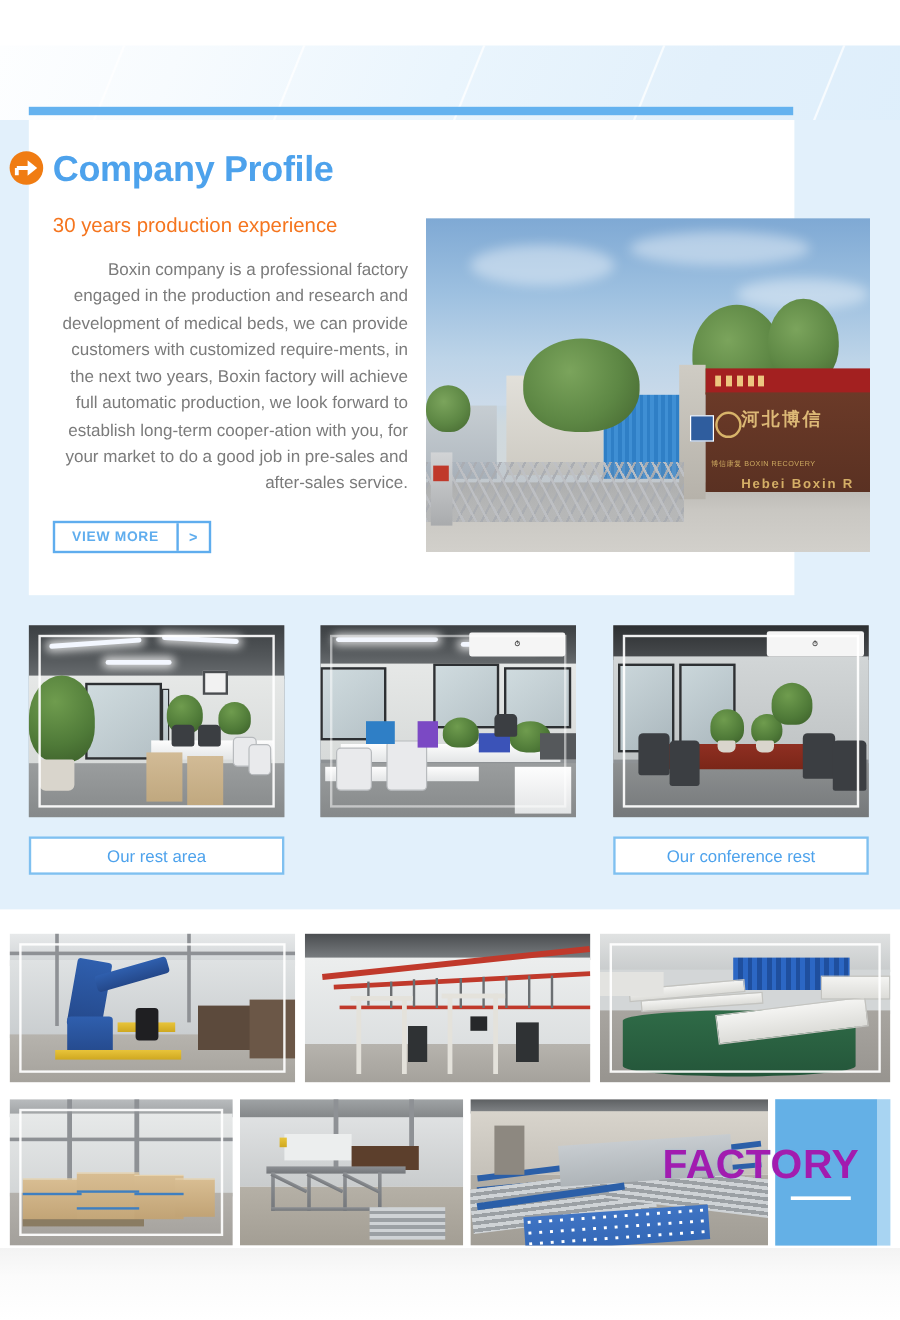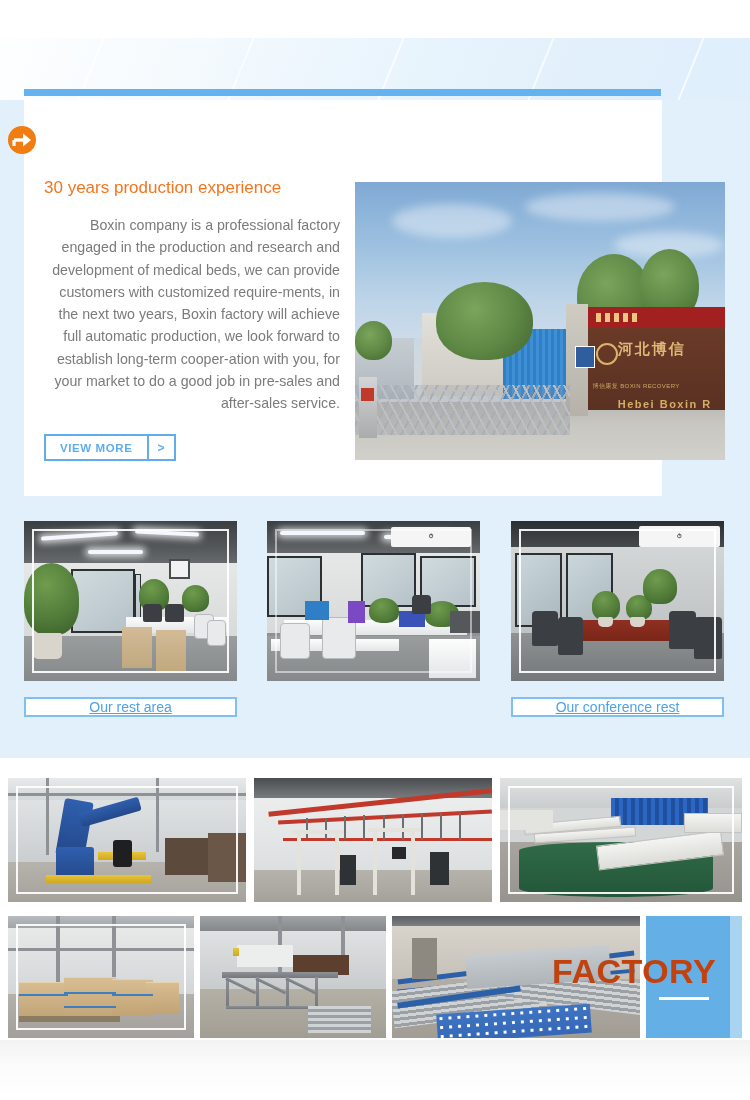--- a/index.html
+++ b/index.html
@@ -195,24 +195,24 @@
     position: absolute; top: 0; width: 213px;
   }
   .office-card.c1 { left: 0px; }
   .office-card.c2 { left: 243px; }
   .office-card.c3 { left: 487px; }
   .office-photo {
     width: 100%; height: 160px; overflow: hidden; position: relative;
     background: #8e9295;
   }
   .office-caption {
-    margin-top: 16px; height: 20px;
+    margin-top: 16px; height: 32px;
     border: 2px solid #7fc0f0; background: #ffffff;
     display: flex; align-items: center; justify-content: center;
-    font-size: 14px; color: #4da2ec; text-decoration: underline;
+    font-size: 14px; color: #4da2ec;
   }
 
   
   .of-ceiling { position:absolute; left:0; top:0; width:100%; height:28%;
     background: linear-gradient(to bottom, #3b3f42 0%, #54585b 60%, #6a6e71 100%); }
   .of-light { position:absolute; height:4px; background:#f3f7ff; border-radius:2px;
     box-shadow: 0 0 7px 3px rgba(255,255,255,0.75); }
   .of-wall { position:absolute; left:0; top:26%; width:100%; height:48%;
     background: linear-gradient(to bottom, #e6e8e7 0%, #d7dad9 100%); }
   .of-floor { position:absolute; left:0; bottom:0; width:100%; height:28%;
@@ -241,21 +241,21 @@
     pointer-events: none;
   }
   .fact-blue-panel {
     position:absolute; background: linear-gradient(to right, #64b0e6 0%, #64b0e6 88%, #a8d4f2 88%, #a8d4f2 100%);
   }
   .fact-blue-panel .panel-line {
     position:absolute; left: 14%; top: 66%; width: 52%; height: 3px; background:#ffffff;
   }
   .factory-word {
     position:absolute; left:552px; top:952px;
-    font-size: 34px; font-weight: 700; color:#c2410c;
+    font-size: 34px; font-weight: 700; color:#a21caf;
     letter-spacing: 0.5px; z-index: 6;
     text-shadow: 0 0 1px rgba(120,180,230,0.9);
     white-space: nowrap;
   }
 
   
   .ft-roof { position:absolute; left:0; top:0; width:100%; height:22%;
     background: linear-gradient(to bottom, #e7e9ea 0%, #cfd3d5 100%); }
   .ft-wall { position:absolute; left:0; top:18%; width:100%; height:52%;
     background: linear-gradient(to bottom, #dfe2e3 0%, #c9cdcf 100%); }
@@ -321,20 +321,21 @@
   <div class="accent-bar"></div>
 
 
   <svg class="arrow-icon" viewBox="0 0 32 32">
     <circle cx="16" cy="16" r="14" fill="#f07c12"></circle>
     <path d="M8 16h12" stroke="#ffffff" stroke-width="3.4" stroke-linecap="butt"></path>
     <path d="M17 9.5 L25 16 L17 22.5 Z" fill="#ffffff"></path>
     <path d="M8 16 v6" stroke="#ffffff" stroke-width="3.2" stroke-linecap="butt"></path>
   </svg>
 
+  <div class="company-profile">Company Profile</div>
 
   <div class="years-line">30 years production experience</div>
 
   <div class="profile-text">Boxin company is a professional factory engaged in the production and research and development of medical beds, we can provide customers with customized require-ments, in the next two years, Boxin factory will achieve full automatic production, we look forward to establish long-term cooper-ation with you, for your market to do a good job in pre-sales and after-sales service.</div>
 
   <div class="view-more">
     <div class="view-more-label">VIEW MORE</div>
     <div class="view-more-sep"></div>
     <div class="view-more-arrow">&gt;</div>
   </div>

